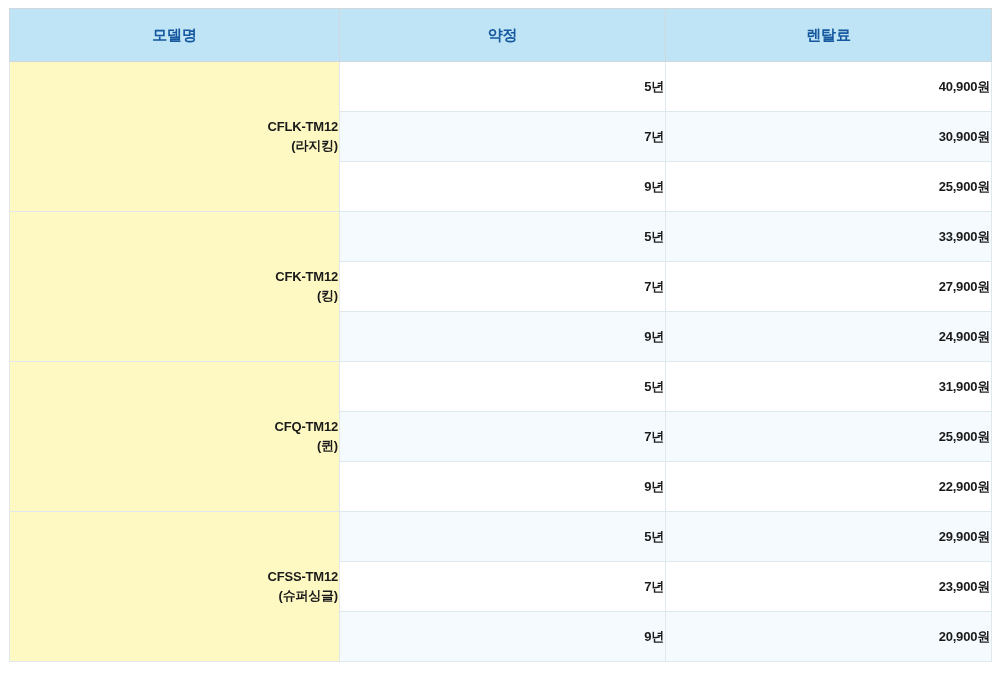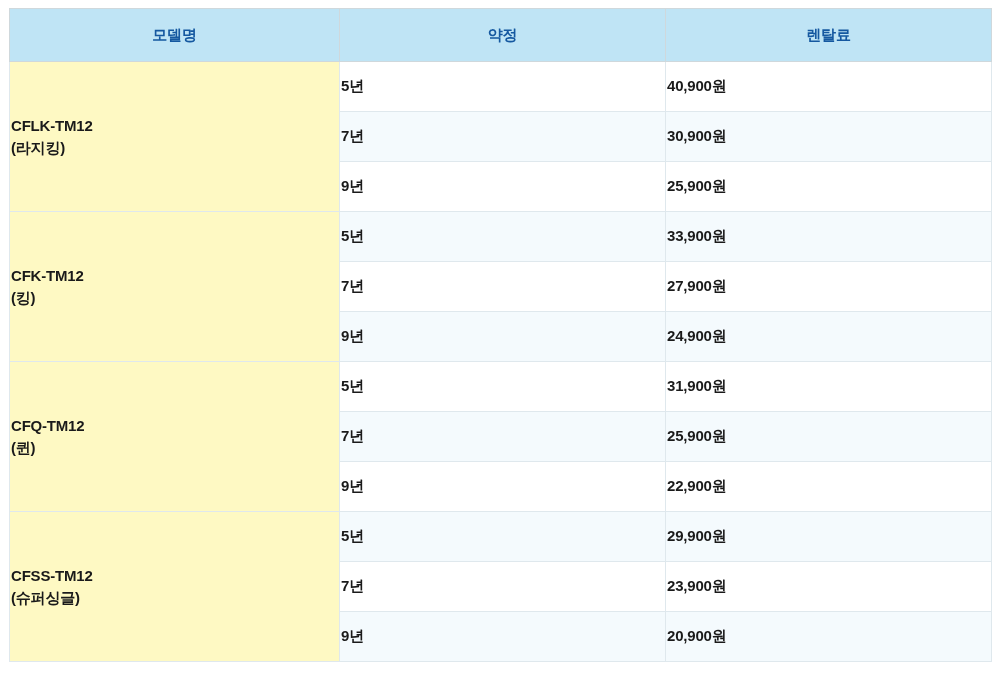--- a/index.html
+++ b/index.html
@@ -46,23 +46,23 @@
     font-size: 15px;
     font-weight: bold;
     height: 50px;
     border: 1px solid #cfd8dc;
     text-align: center;
     vertical-align: middle;
     letter-spacing: -0.2px;
   }
   table.rental-table td {
     border: 1px solid #dfe8ed;
-    text-align: left;
+    text-align: right;
     vertical-align: middle;
-    font-size: 15px;
+    font-size: 13px;
     font-weight: bold;
     color: #1a1a1a;
     height: 47px;
     letter-spacing: -0.2px;
   }
   td.model-cell {
     background: #fef9c3;
     font-size: 15px;
     line-height: 1.45;
     border-left: 1px solid #cfd8dc;

